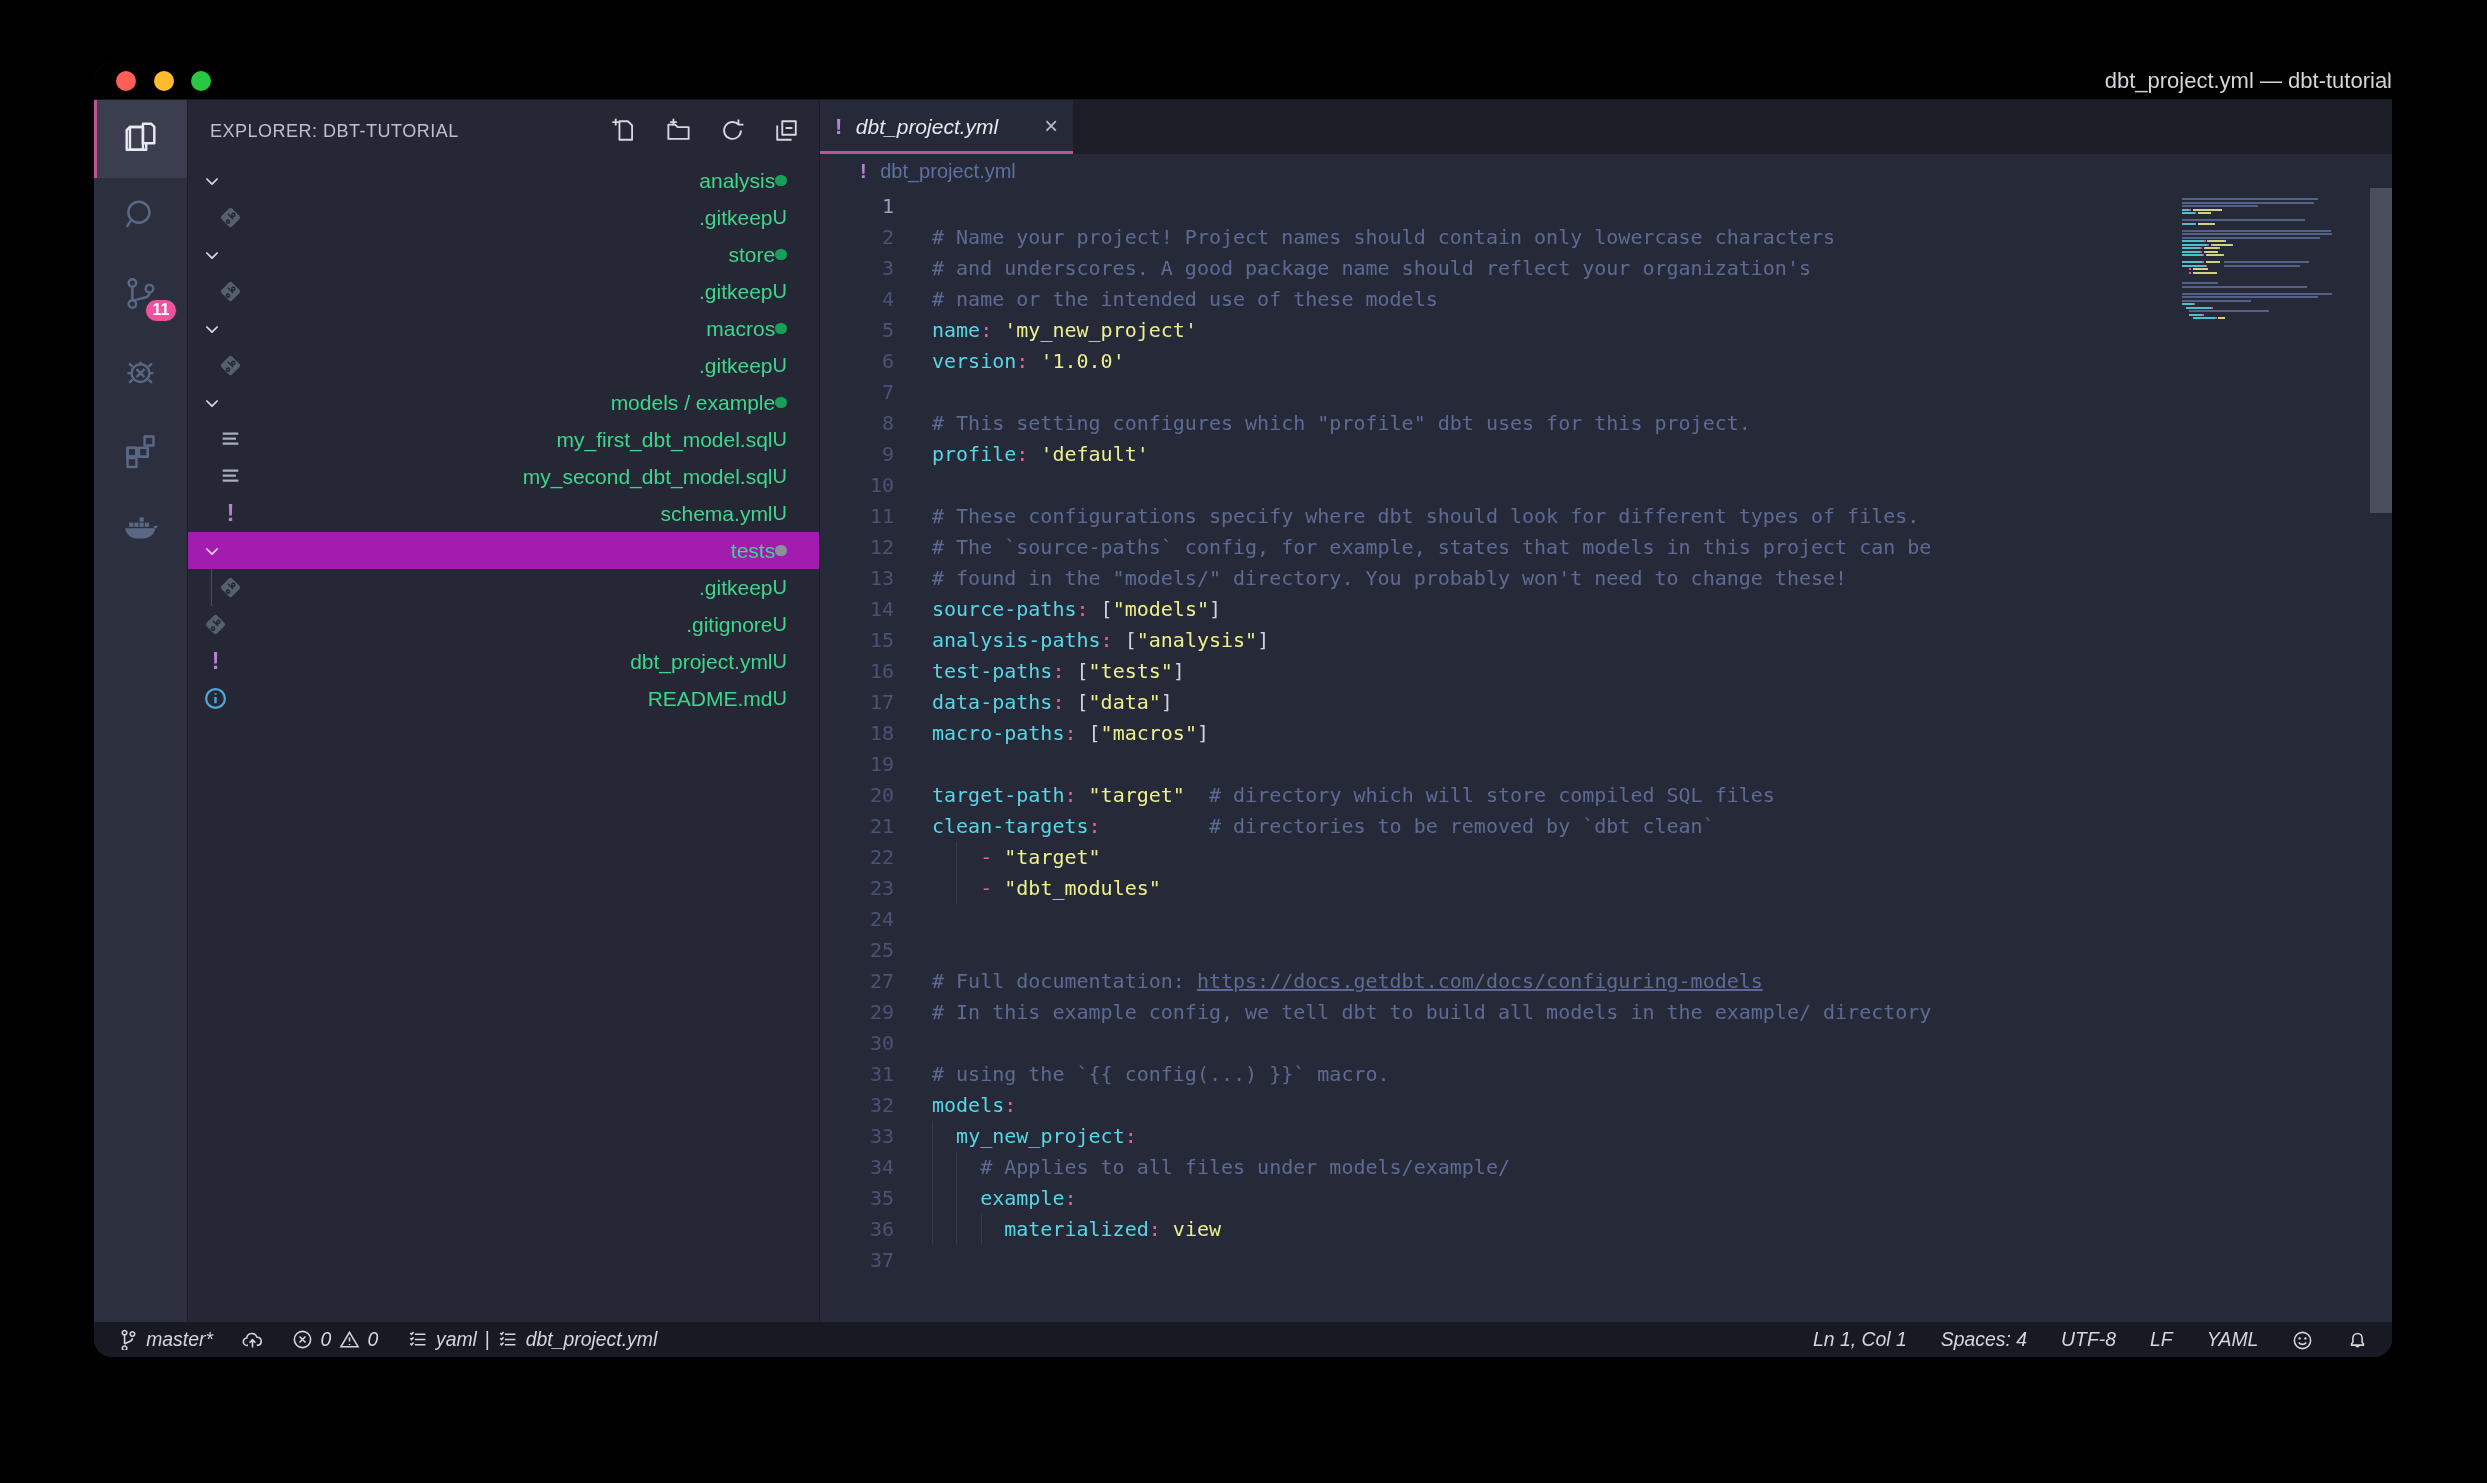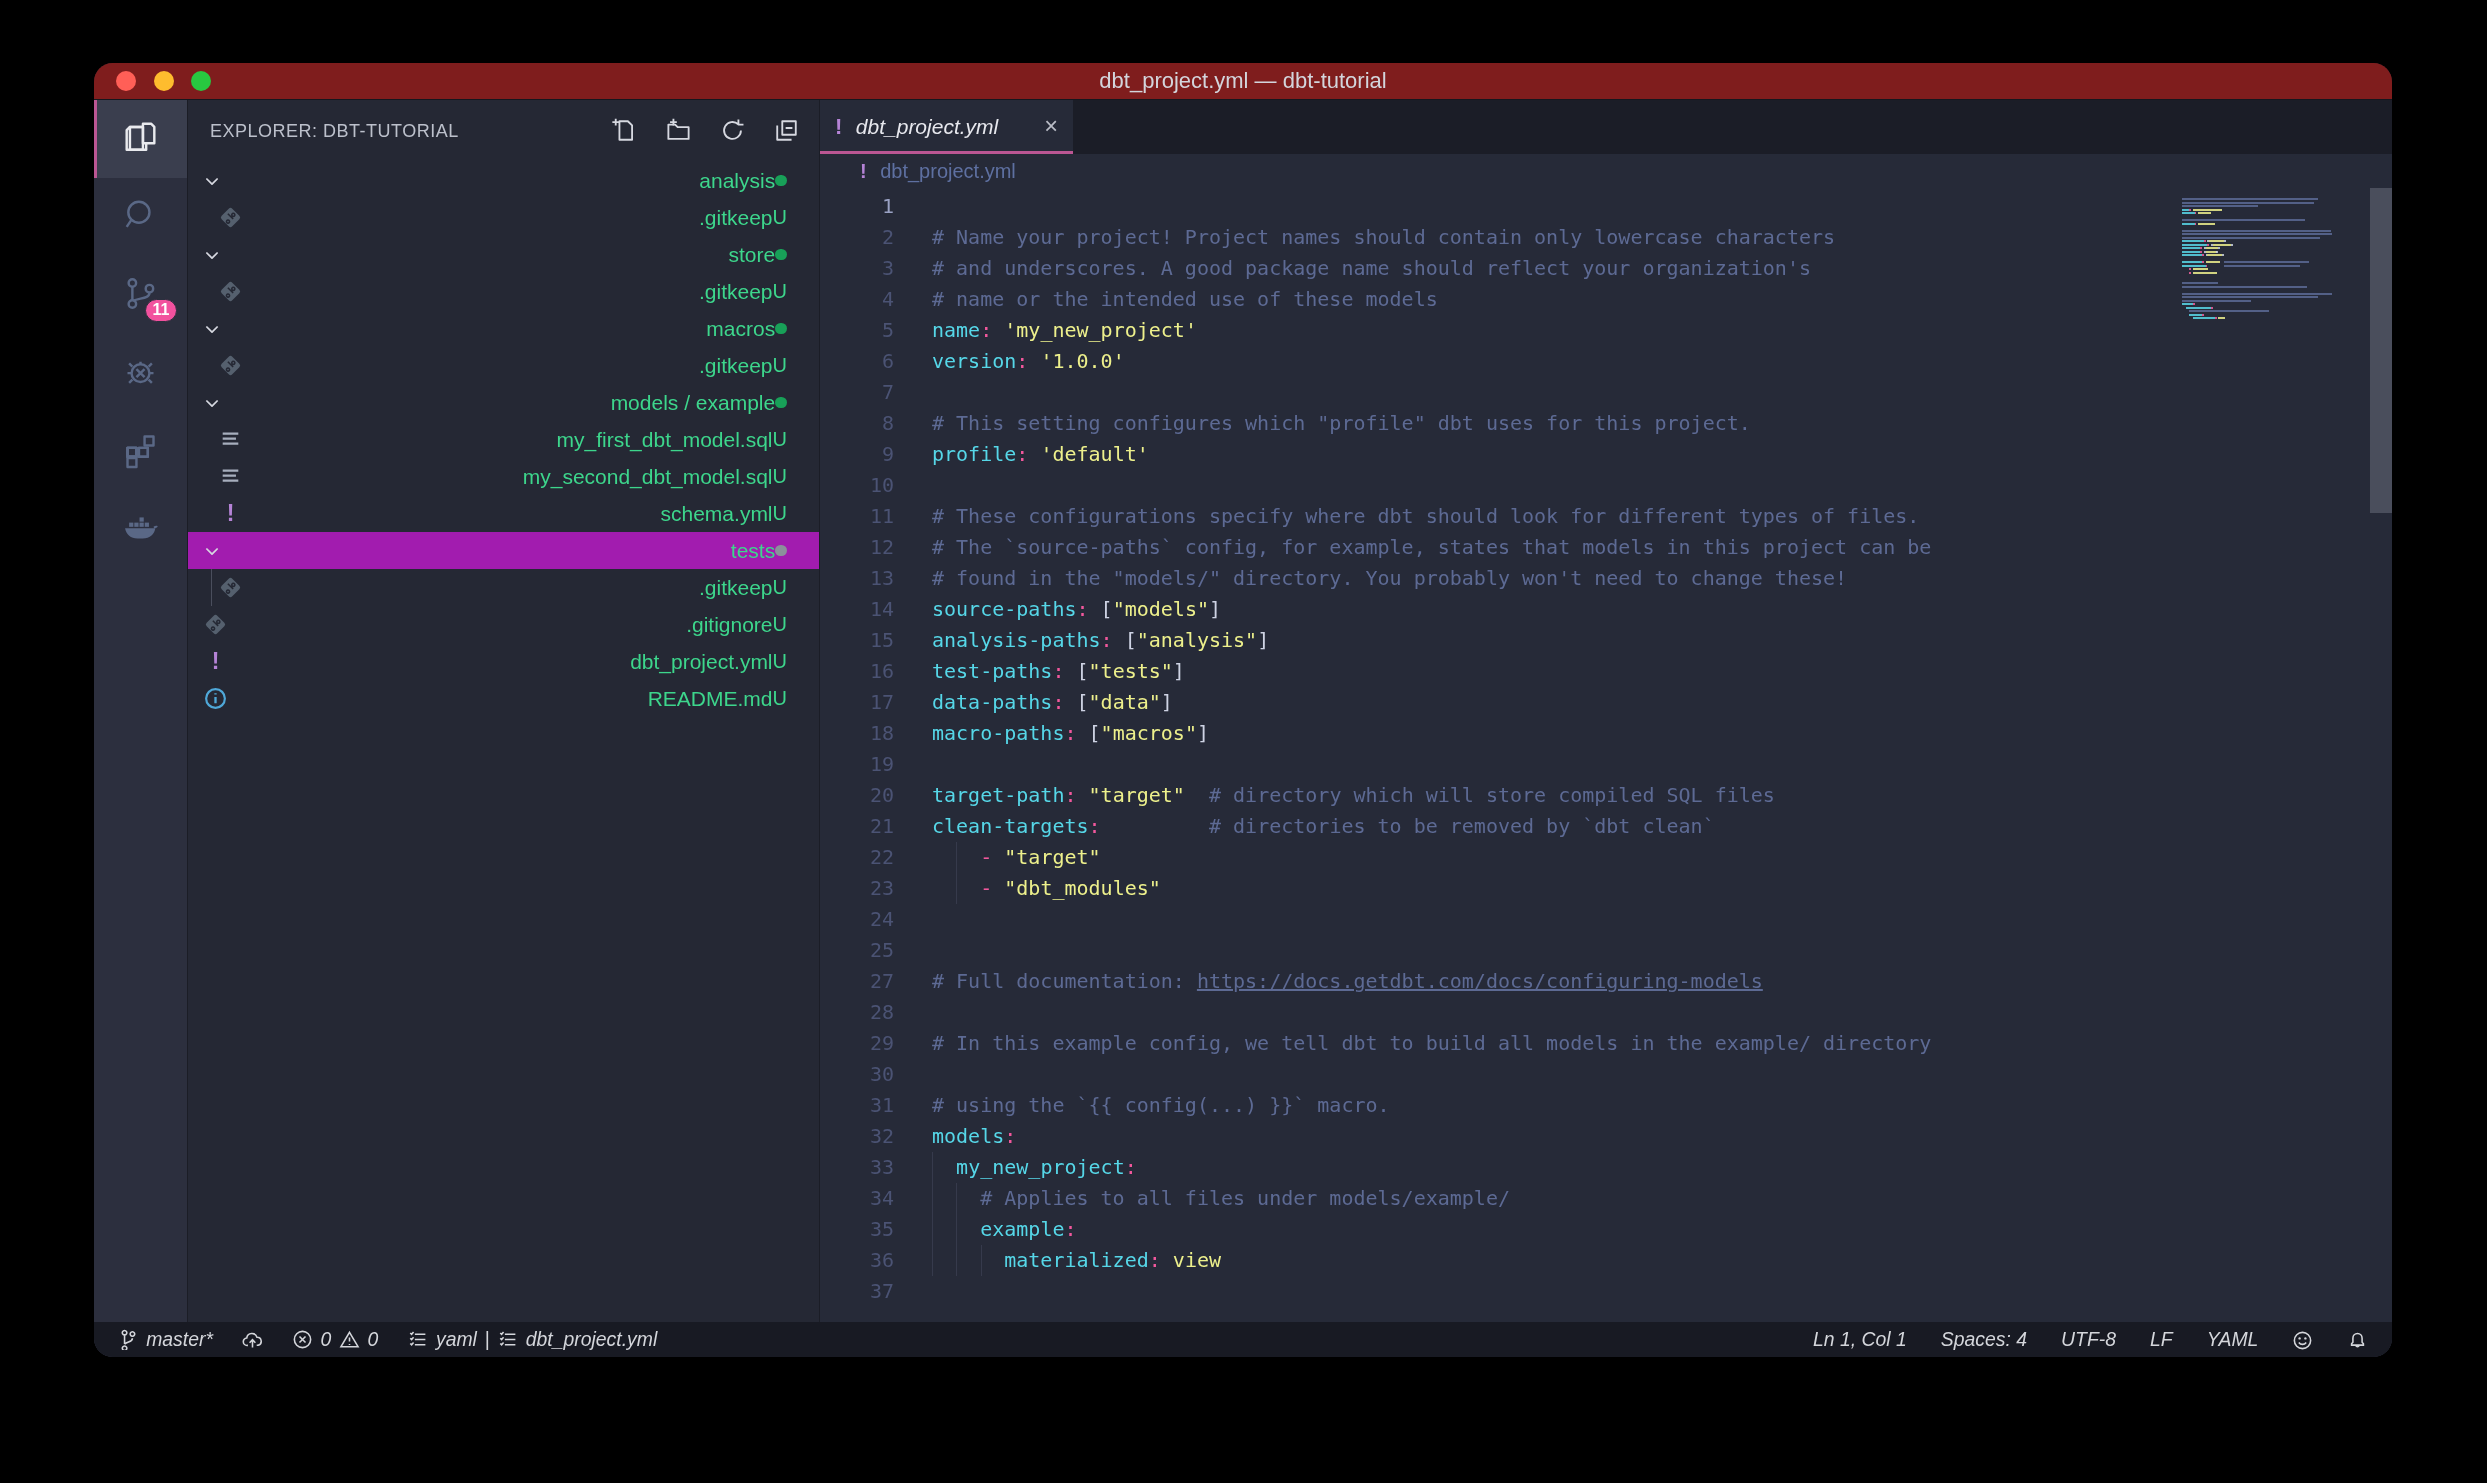--- a/index.html
+++ b/index.html
@@ -1,18 +1,18 @@
 <!DOCTYPE html>
 <html style="--accent: #bb5693; --badge: #f2519e; --gitgreen: #3dd68c;font-size:13.5px"><head>
 <meta charset="utf-8">
 <style>
   html,body{margin:0;padding:0;background:#000;width:2487px;height:1484px;font-family:"Liberation Sans",sans-serif;-webkit-font-smoothing:antialiased;}
   .window{position:absolute;left:94px;top:63px;width:2298px;height:1294px;background:#21232d;border-radius:18.5px;overflow:hidden;}
   
-  .titlebar{position:absolute;left:0;top:0;width:100%;height:36px;background:#7f1d1d;display:flex;align-items:center;justify-content:center;border-bottom:0.8px solid #15171e;}
+  .titlebar{position:absolute;left:0;top:0;width:100%;height:36px;background:#000000;display:flex;align-items:center;justify-content:flex-end;border-bottom:0.8px solid #15171e;}
   .title{color:#d3d5dc;font-size:22px;}
   .lights{position:absolute;left:22px;top:8.4px;display:flex;gap:17.7px;}
   .light{width:20px;height:20px;border-radius:50%;}
   .l-red{background:#ff5f57}.l-yellow{background:#febc2e}.l-green{background:#28c840}
   
   .main{position:absolute;left:0;top:37px;width:100%;height:1285px;display:flex;}
   .activitybar{width:93px;height:100%;background:#2c2f3e;position:relative;flex:none;}
   .act-item{width:93px;height:78px;display:flex;align-items:center;justify-content:center;position:relative;color:#5a6886;}
   .act-item.active{background:#3a3e4e;color:#e9eaee;}
   .act-item.active::before{content:"";position:absolute;left:0;top:0;width:3.4px;height:100%;background:var(--accent);}
@@ -361,21 +361,20 @@
             <div class="cl"><span class="num">17</span><span class="code"><span class="tok-k">data-paths</span><span class="tok-p">:</span><span class="tok-w"> </span><span class="tok-b">[</span><span class="tok-s">"data"</span><span class="tok-b">]</span></span></div>
             <div class="cl"><span class="num">18</span><span class="code"><span class="tok-k">macro-paths</span><span class="tok-p">:</span><span class="tok-w"> </span><span class="tok-b">[</span><span class="tok-s">"macros"</span><span class="tok-b">]</span></span></div>
             <div class="cl"><span class="num">19</span><span class="code"></span></div>
             <div class="cl"><span class="num">20</span><span class="code"><span class="tok-k">target-path</span><span class="tok-p">:</span><span class="tok-w"> </span><span class="tok-s">"target"</span><span class="tok-w">  </span><span class="tok-c"># directory which will store compiled SQL files</span></span></div>
             <div class="cl"><span class="num">21</span><span class="code"><span class="tok-k">clean-targets</span><span class="tok-p">:</span><span class="tok-w">         </span><span class="tok-c"># directories to be removed by `dbt clean`</span></span></div>
             <div class="cl"><span class="iguide" style="left:136px"></span><span class="num">22</span><span class="code"><span class="tok-w">    </span><span class="tok-p">-</span><span class="tok-w"> </span><span class="tok-s">"target"</span></span></div>
             <div class="cl"><span class="iguide" style="left:136px"></span><span class="num">23</span><span class="code"><span class="tok-w">    </span><span class="tok-p">-</span><span class="tok-w"> </span><span class="tok-s">"dbt_modules"</span></span></div>
             <div class="cl"><span class="num">24</span><span class="code"></span></div>
             <div class="cl"><span class="num">25</span><span class="code"></span></div>
             <div class="cl"><span class="num">27</span><span class="code"><span class="tok-c"># Full documentation: </span><span class="tok-u">https://docs.getdbt.com/docs/configuring-models</span></span></div>
-            <div class="cl"><span class="num">28</span><span class="code"></span></div>
             <div class="cl"><span class="num">29</span><span class="code"><span class="tok-c"># In this example config, we tell dbt to build all models in the example/ directory</span></span></div>
             <div class="cl"><span class="num">30</span></div>
             <div class="cl"><span class="num">31</span><span class="code"><span class="tok-c"># using the `{{ config(...) }}` macro.</span></span></div>
             <div class="cl"><span class="num">32</span><span class="code"><span class="tok-k">models</span><span class="tok-p">:</span></span></div>
             <div class="cl"><span class="iguide" style="left:112px"></span><span class="num">33</span><span class="code"><span class="tok-w">  </span><span class="tok-k">my_new_project</span><span class="tok-p">:</span></span></div>
             <div class="cl"><span class="iguide" style="left:112px"></span><span class="iguide" style="left:136px"></span><span class="num">34</span><span class="code"><span class="tok-w">    </span><span class="tok-c"># Applies to all files under models/example/</span></span></div>
             <div class="cl"><span class="iguide" style="left:112px"></span><span class="iguide" style="left:136px"></span><span class="num">35</span><span class="code"><span class="tok-w">    </span><span class="tok-k">example</span><span class="tok-p">:</span></span></div>
             <div class="cl"><span class="iguide" style="left:112px"></span><span class="iguide" style="left:136px"></span><span class="iguide" style="left:161px"></span><span class="num">36</span><span class="code"><span class="tok-w">      </span><span class="tok-k">materialized</span><span class="tok-p">:</span><span class="tok-w"> </span><span class="tok-s">view</span></span></div>
             <div class="cl"><span class="num">37</span><span class="code"></span></div>
           </div>

